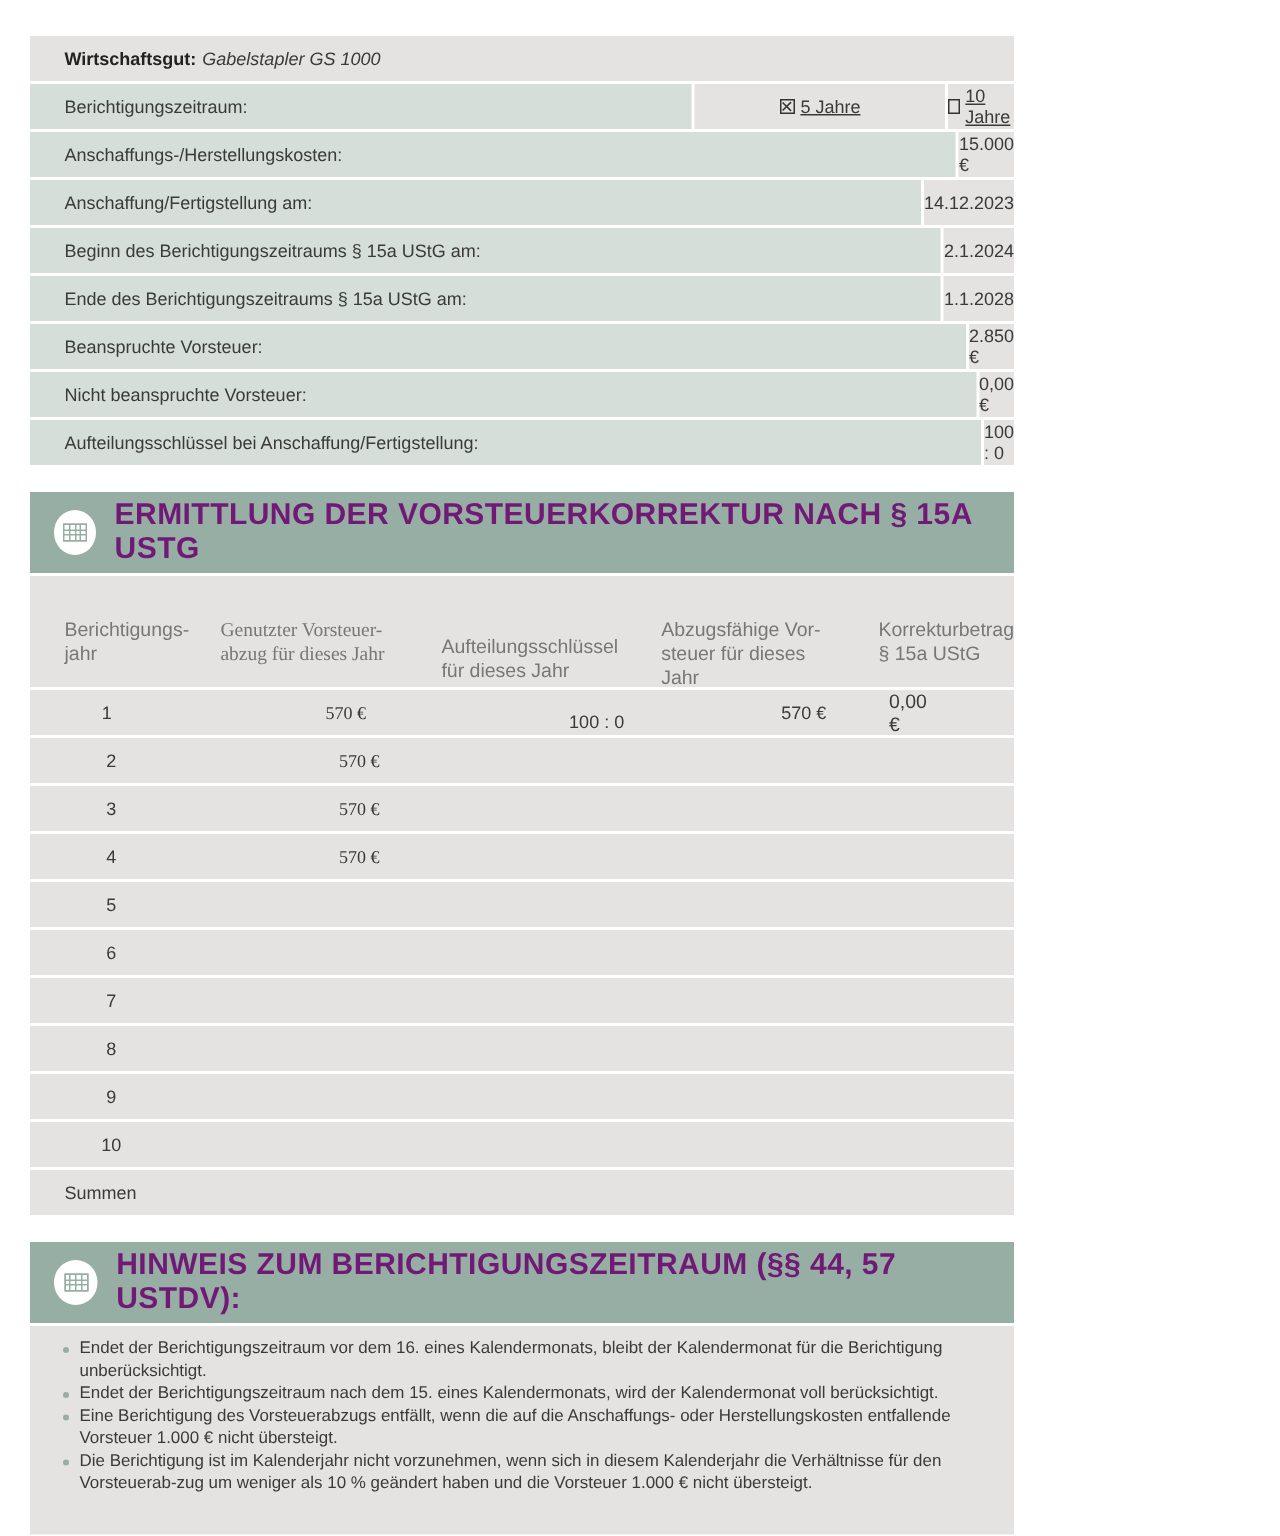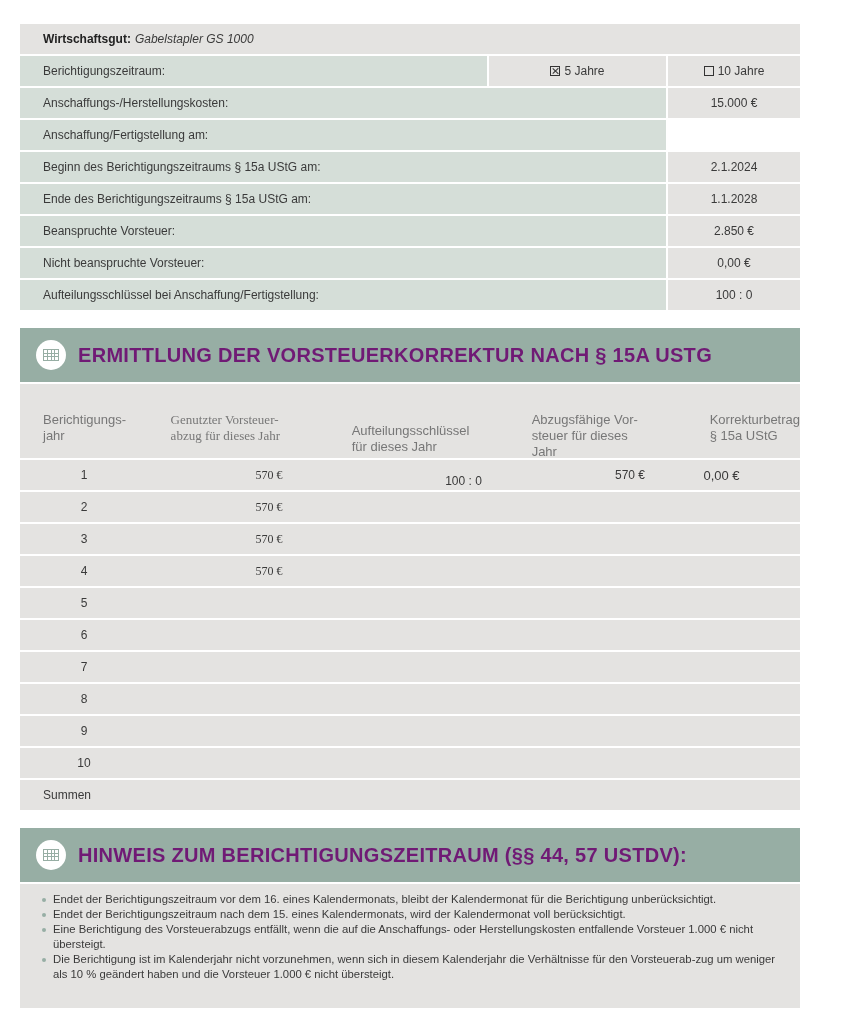--- a/index.html
+++ b/index.html
@@ -3,41 +3,42 @@
 <meta charset="utf-8">
 <style>
   * { box-sizing: border-box; margin: 0; padding: 0; }
   html, body { width: 853px; height: 1024px; background: #ffffff; }
   body {
     font-family: "Liberation Sans", "DejaVu Sans", sans-serif;
     color: #3a3a3a;
     font-size: 12px;
     position: relative;
   }
-  .page { position: absolute; left: 20px; top: 24px; width: 780px; }
+  .page { position: absolute; left: 20px; top: 24px; width: 656px; }
 
   
   .info { width: 100%; }
   .info-row { display: flex; height: 30px; margin-bottom: 2px; }
   .info-row .lbl {
     background: #d5ded8; padding-left: 23px; display: flex; align-items: center;
     width: 646px; font-size: 12px;
   }
   .info-row .val {
     background: #e4e3e1; flex: 1; display: flex; align-items: center; justify-content: center;
     margin-left: 2px; font-size: 12px;
   }
   .info-row.title-row { background: #e4e3e1; }
   .info-row.title-row .lbl { background: transparent; width: 100%; }
   .title-key { font-weight: bold; color: #222; margin-right: 4px; }
   .title-val { font-style: italic; }
   .info-row .lbl.narrow { width: 467px; }
   .info-row .opt {
     background: #e4e3e1; display: flex; align-items: center; justify-content: center;
     margin-left: 2px;
+    text-decoration: underline;
   }
   .opt.o5 { width: 177px; }
   .opt.o10 { flex: 1; }
   .cb {
     display: inline-block; width: 10px; height: 10px; border: 1.2px solid #333;
     margin-right: 4px; position: relative; vertical-align: -1px;
   }
   .cb.checked::before, .cb.checked::after {
     content: ""; position: absolute; left: 3.5px; top: 0px; width: 1.3px; height: 8px;
     background: #333;
@@ -131,20 +132,21 @@
         <span>10 Jahre</span>
       </div>
     </div>
     <div id="info-rows">
         <div class="info-row">
           <div class="lbl">Anschaffungs-/Herstellungskosten:</div>
           <div class="val">15.000 €</div>
         </div>
         <div class="info-row">
           <div class="lbl">Anschaffung/Fertigstellung am:</div>
+          <div class="val">14.12.2023</div>
         </div>
         <div class="info-row">
           <div class="lbl">Beginn des Berichtigungszeitraums § 15a UStG am:</div>
           <div class="val">2.1.2024</div>
         </div>
         <div class="info-row">
           <div class="lbl">Ende des Berichtigungszeitraums § 15a UStG am:</div>
           <div class="val">1.1.2028</div>
         </div>
         <div class="info-row">

